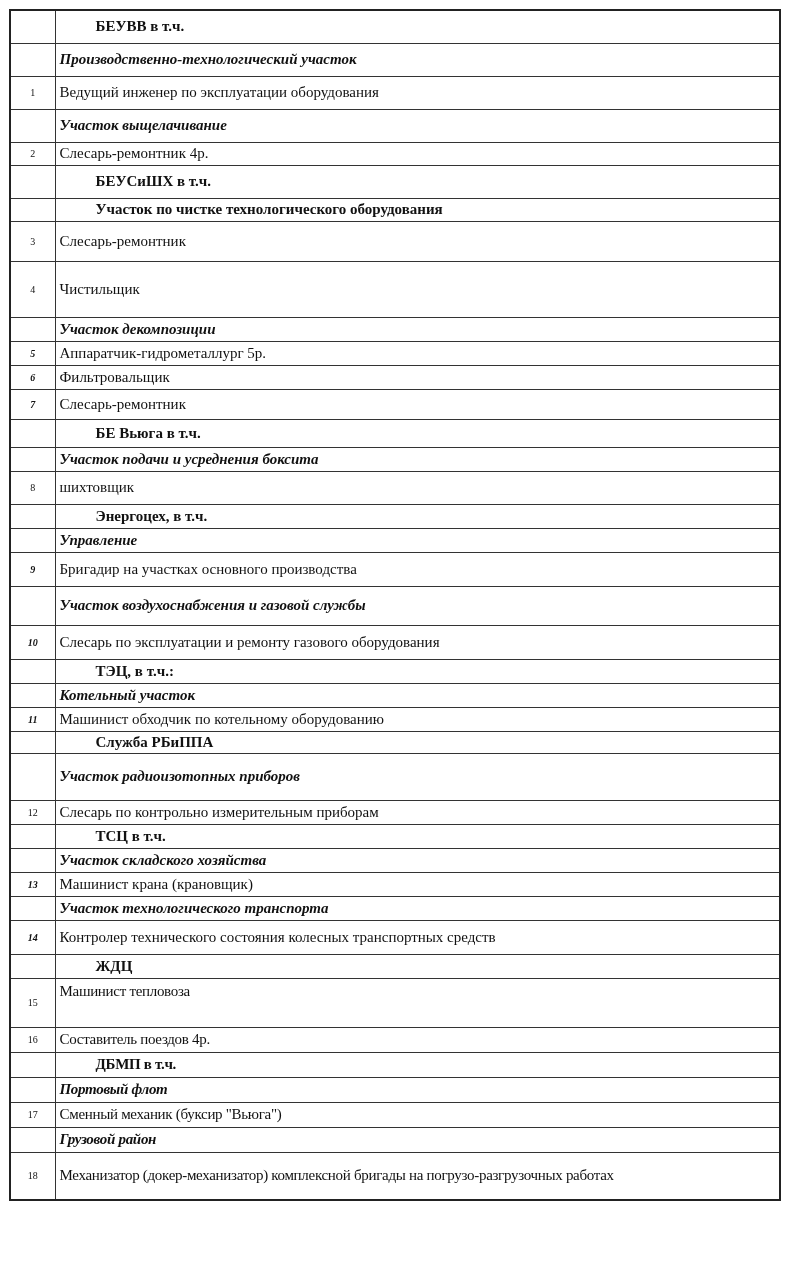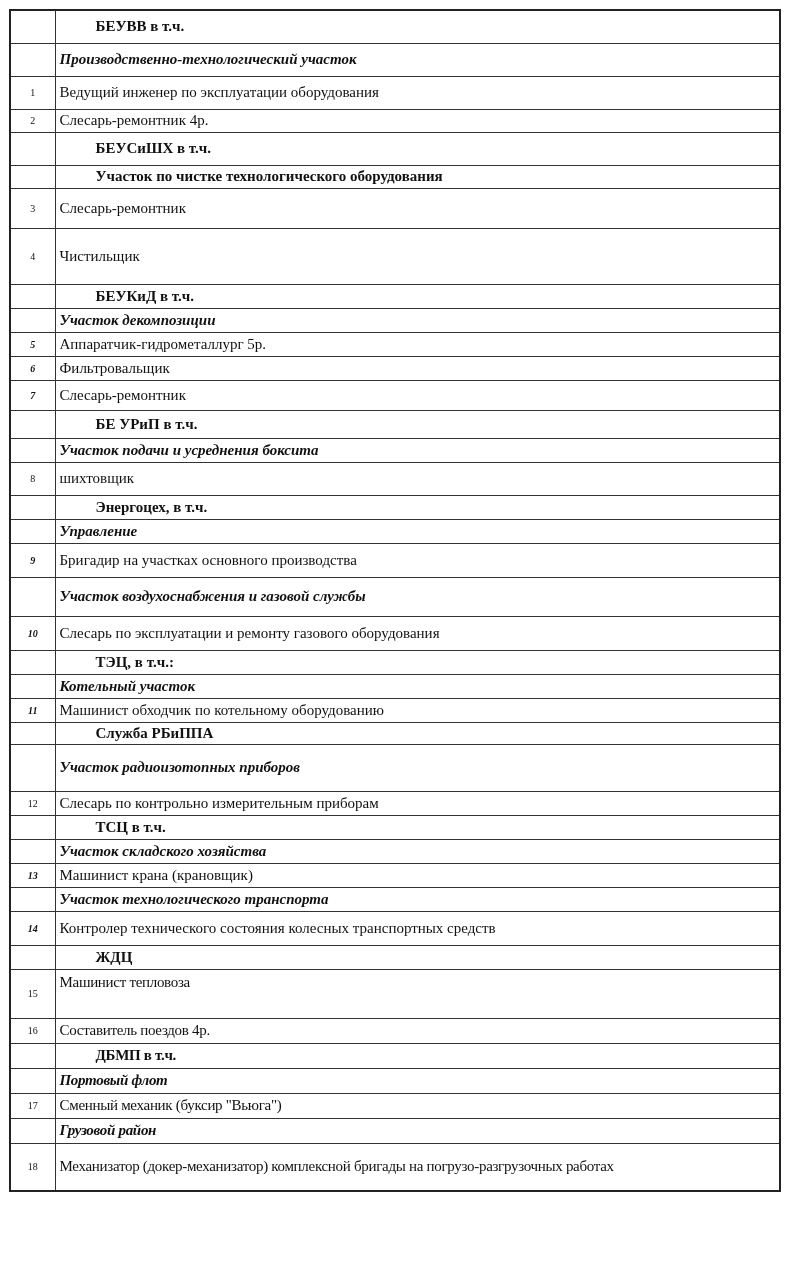--- a/index.html
+++ b/index.html
@@ -27,63 +27,63 @@
         <td class="txt">БЕУВВ в т.ч.</td>
       </tr>
       <tr class="h-ital" style="height: 33px;">
         <td class="num"></td>
         <td class="txt">Производственно-технологический участок</td>
       </tr>
       <tr class="" style="height: 33px;">
         <td class="num">1</td>
         <td class="txt">Ведущий инженер по эксплуатации оборудования</td>
       </tr>
+      <tr class="h-ital" style="height: 33px;">
+        <td class="num"></td>
+        <td class="txt">Участок выщелачивание</td>
+      </tr>
       <tr class="" style="height: 23px;">
         <td class="num">2</td>
         <td class="txt">Слесарь-ремонтник  4р.</td>
       </tr>
       <tr class="h-bold" style="height: 33px;">
         <td class="num"></td>
         <td class="txt">БЕУСиШХ в т.ч.</td>
       </tr>
       <tr class="h-bold" style="height: 23px;">
         <td class="num"></td>
         <td class="txt">Участок по чистке технологического оборудования</td>
       </tr>
       <tr class="" style="height: 40px;">
         <td class="num">3</td>
         <td class="txt">Слесарь-ремонтник</td>
       </tr>
       <tr class="" style="height: 56px;">
         <td class="num">4</td>
         <td class="txt">Чистильщик</td>
       </tr>
-      <tr class="h-bold" style="height: 24px;">
-        <td class="num"></td>
-        <td class="txt">БЕУКиД в т.ч.</td>
-      </tr>
       <tr class="h-ital" style="height: 24px;">
         <td class="num"></td>
         <td class="txt">Участок декомпозиции</td>
       </tr>
       <tr class="" style="height: 24px;">
         <td class="num bi">5</td>
         <td class="txt">Аппаратчик-гидрометаллург 5р.</td>
       </tr>
       <tr class="" style="height: 24px;">
         <td class="num bi">6</td>
         <td class="txt">Фильтровальщик</td>
       </tr>
       <tr class="" style="height: 30px;">
         <td class="num bi">7</td>
         <td class="txt">Слесарь-ремонтник</td>
       </tr>
       <tr class="h-bold" style="height: 28px;">
         <td class="num"></td>
-        <td class="txt">БЕ УРиП в т.ч.</td>
+        <td class="txt">БЕ Вьюга в т.ч.</td>
       </tr>
       <tr class="h-ital" style="height: 24px; margin-top: 20px;">
         <td class="num"></td>
         <td class="txt">Участок подачи и усреднения боксита</td>
       </tr>
       <tr class="" style="height: 33px;">
         <td class="num">8</td>
         <td class="txt">шихтовщик</td>
       </tr>
       <tr class="h-bold" style="height: 24px;">

